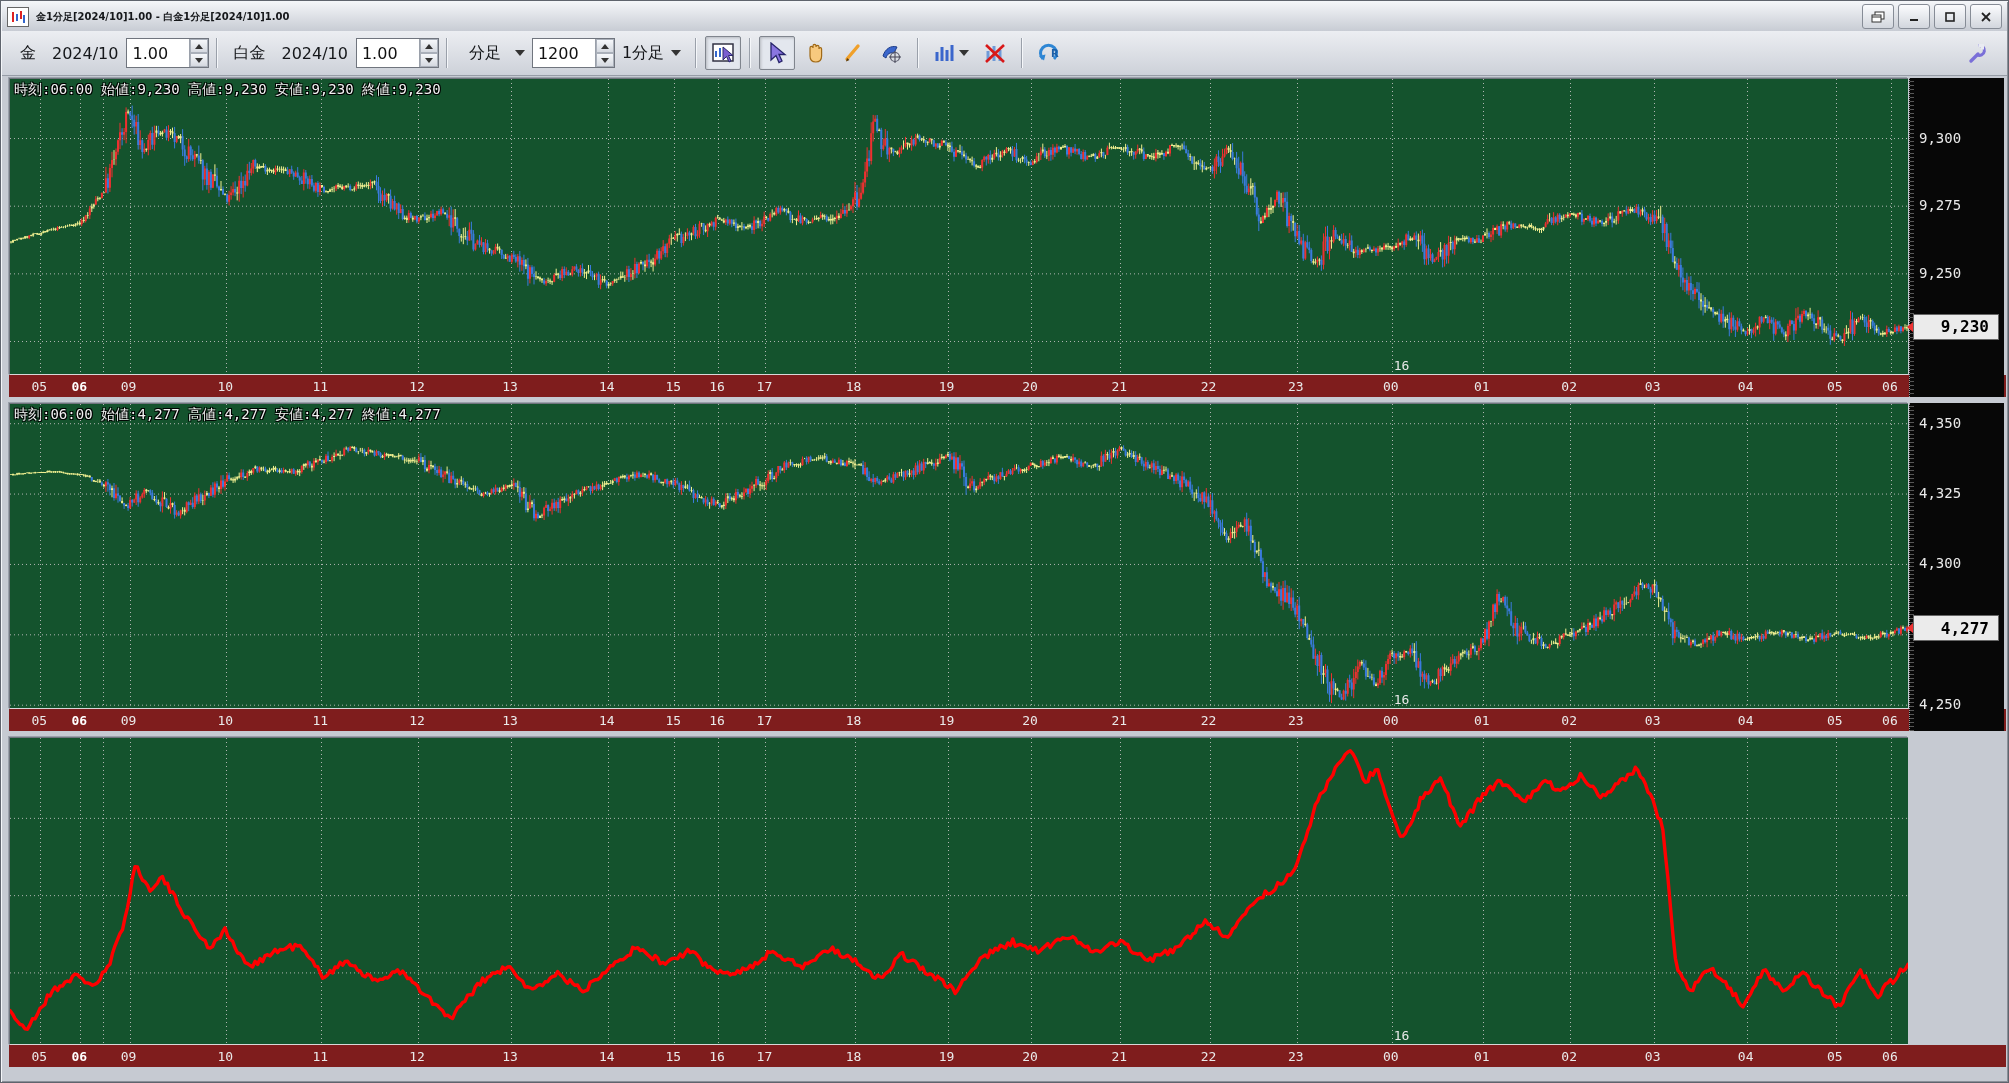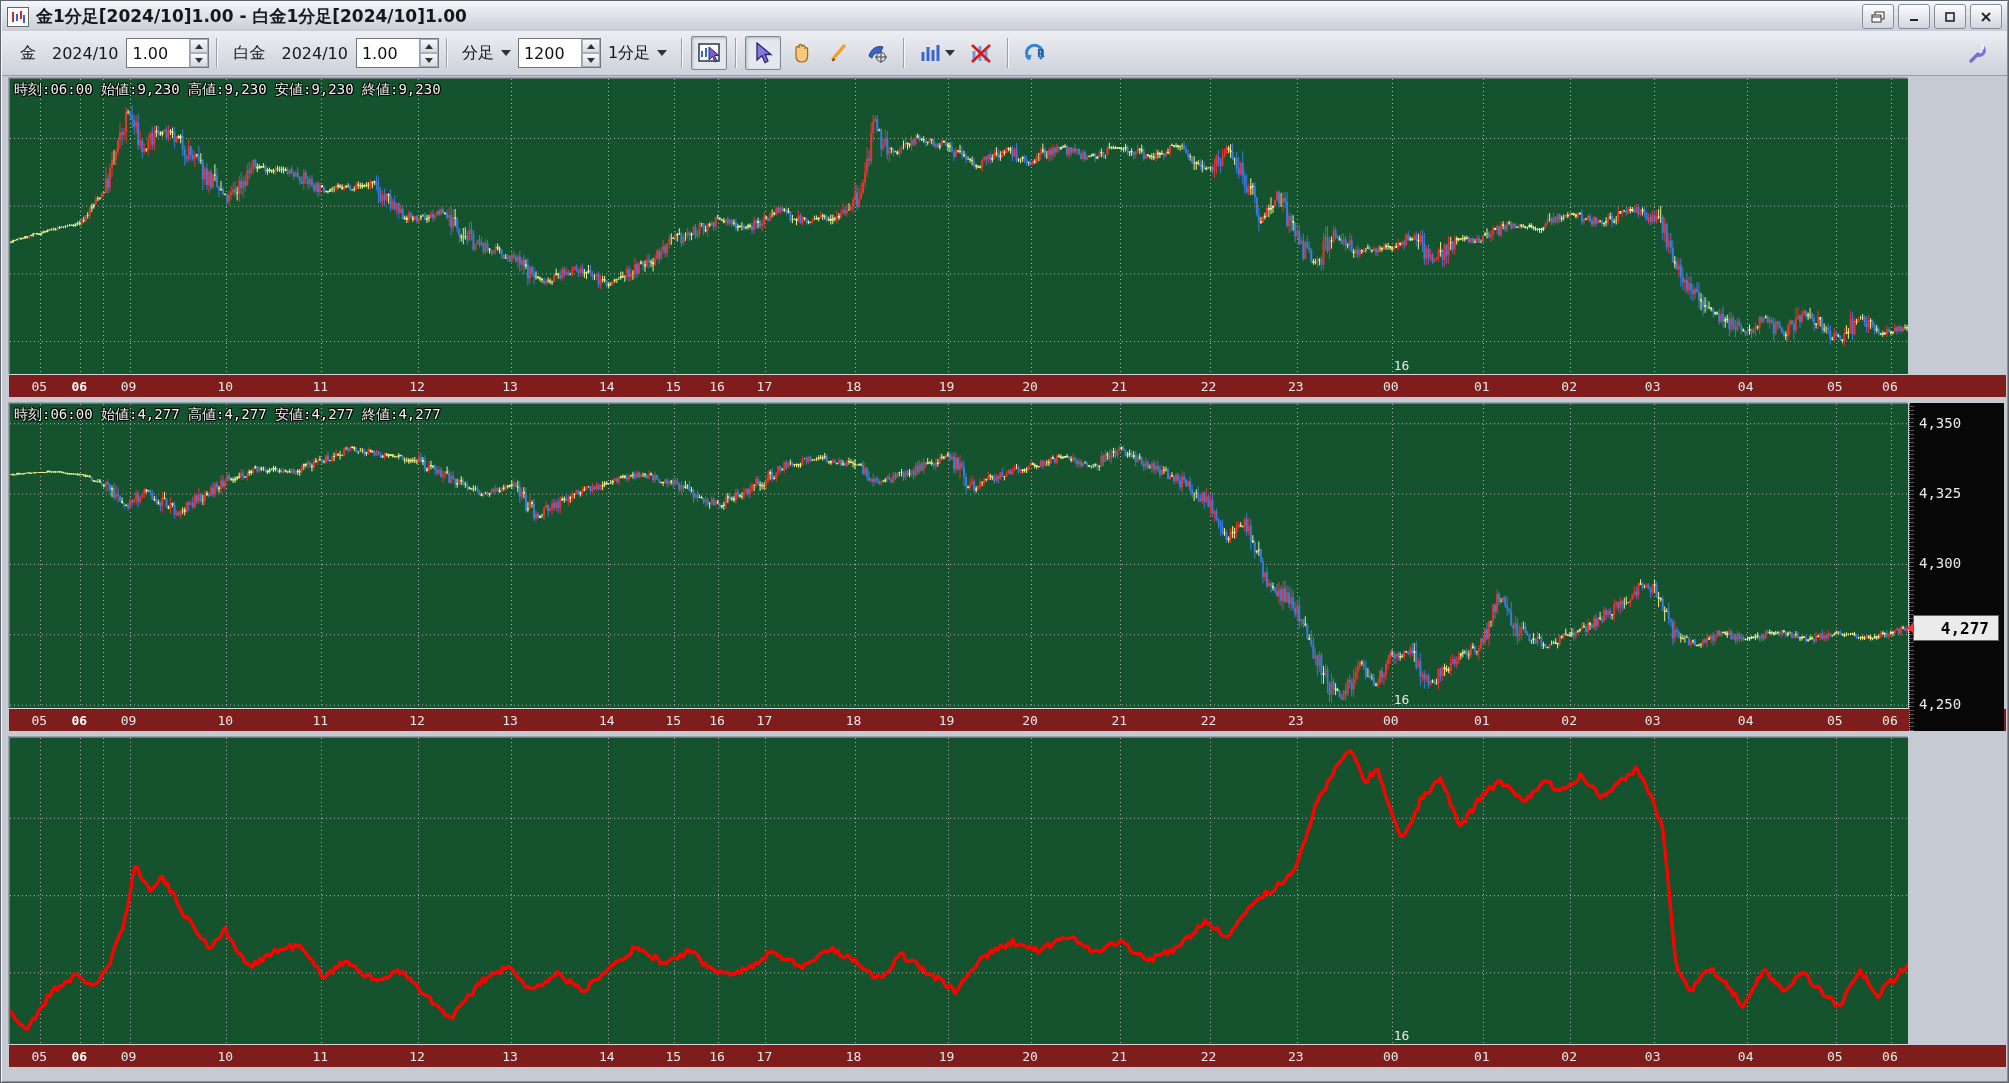--- a/index.html
+++ b/index.html
@@ -8,21 +8,21 @@
     border:1px solid #5f646d;background:#c6cad2;
     box-shadow:inset 1px 1px 0 #f4f6f9, inset -1px -1px 0 #8a8f98;}
 
   
   .titlebar{position:absolute;left:1px;right:1px;top:1px;height:29px;
     display:flex;align-items:center;padding:0 5px;
     background:linear-gradient(#f3f5f8,#c8ccd4);
     border-bottom:1px solid #979da7;}
   .app-icon{width:20px;height:18px;background:#fff;border:1px solid #666;
     display:flex;align-items:center;justify-content:center;}
-  .title-text{margin-left:7px;flex:1;font-size:17px;font-weight:bold;color:#15171a;
+  .title-text{margin-left:7px;flex:1;font-size:10px;font-weight:bold;color:#15171a;
     font-family:"DejaVu Sans",sans-serif;white-space:nowrap;overflow:hidden;}
   .win-btn{width:30px;height:23px;margin-left:4px;border:1px solid #868c96;border-radius:3px;
     background:linear-gradient(#fbfcfe,#d2d6dd);display:flex;align-items:center;justify-content:center;cursor:default;}
 
   
   .toolbar{position:absolute;left:1px;right:1px;top:30px;height:44px;
     display:flex;align-items:center;padding:0 10px;
     background:linear-gradient(#eceef2,#cdd1d9);
     border-bottom:1px solid #979da7;}
   .tb-label{font-size:16px;color:#15171a;font-family:"DejaVu Sans",sans-serif;margin:0 8px;white-space:nowrap;}
@@ -141,21 +141,21 @@
         <span class="spin-btn">
             <span class="tri-up"></span>
           </span>
         <span class="spin-btn">
             <span class="tri-down"></span>
           </span>
       </span>
     </span>
     <span class="tb-sep"></span>
     <span class="dropdown">
-      <span class="tb-label" style="margin:0">分足</span>
+      <span class="tb-label" style="margin:7px">分足</span>
       <span class="caret"></span>
     </span>
     <span class="spinner">
       <input value="1200" style="">
       <span class="spin-btns">
         <span class="spin-btn">
             <span class="tri-up"></span>
           </span>
         <span class="spin-btn">
             <span class="tri-down"></span>
@@ -298,20 +298,26 @@
         <span class="xlab" style="left: 1110.33px;">21</span>
         <span class="xlab" style="left: 1199.54px;">22</span>
         <span class="xlab" style="left: 1286.84px;">23</span>
         <span class="xlab" style="left: 1381.74px;">00</span>
         <span class="xlab" style="left: 1472.85px;">01</span>
         <span class="xlab" style="left: 1560.16px;">02</span>
         <span class="xlab" style="left: 1643.67px;">03</span>
         <span class="xlab" style="left: 1736.67px;">04</span>
         <span class="xlab" style="left: 1825.88px;">05</span>
         <span class="xlab" style="left: 1880.92px;">06</span>
+      </div>
+    <div class="yaxis">
+        <span class="ylab" style="top: 59.5413px;">9,300</span>
+        <span class="ylab" style="top: 127.202px;">9,275</span>
+        <span class="ylab" style="top: 194.862px;">9,250</span>
+        <div class="curbox" style="top: 248.991px;">9,230<span class="marker"></span></div>
       </div>
   </div>
 
   <div class="chart-panel" id="panel-1">
     <div class="plot">
         <svg width="1898" height="304" viewBox="0 0 1898 304">
           <line x1="0" y1="301.18518518518516" x2="1898" y2="301.18518518518516" stroke="#c0c0c0" stroke-width="1" stroke-dasharray="1 3" opacity="0.9"></line>
           <line x1="0" y1="230.81481481481484" x2="1898" y2="230.81481481481484" stroke="#c0c0c0" stroke-width="1" stroke-dasharray="1 3" opacity="0.9"></line>
           <line x1="0" y1="160.44444444444446" x2="1898" y2="160.44444444444446" stroke="#c0c0c0" stroke-width="1" stroke-dasharray="1 3" opacity="0.9"></line>
           <line x1="0" y1="90.07407407407408" x2="1898" y2="90.07407407407408" stroke="#c0c0c0" stroke-width="1" stroke-dasharray="1 3" opacity="0.9"></line>

